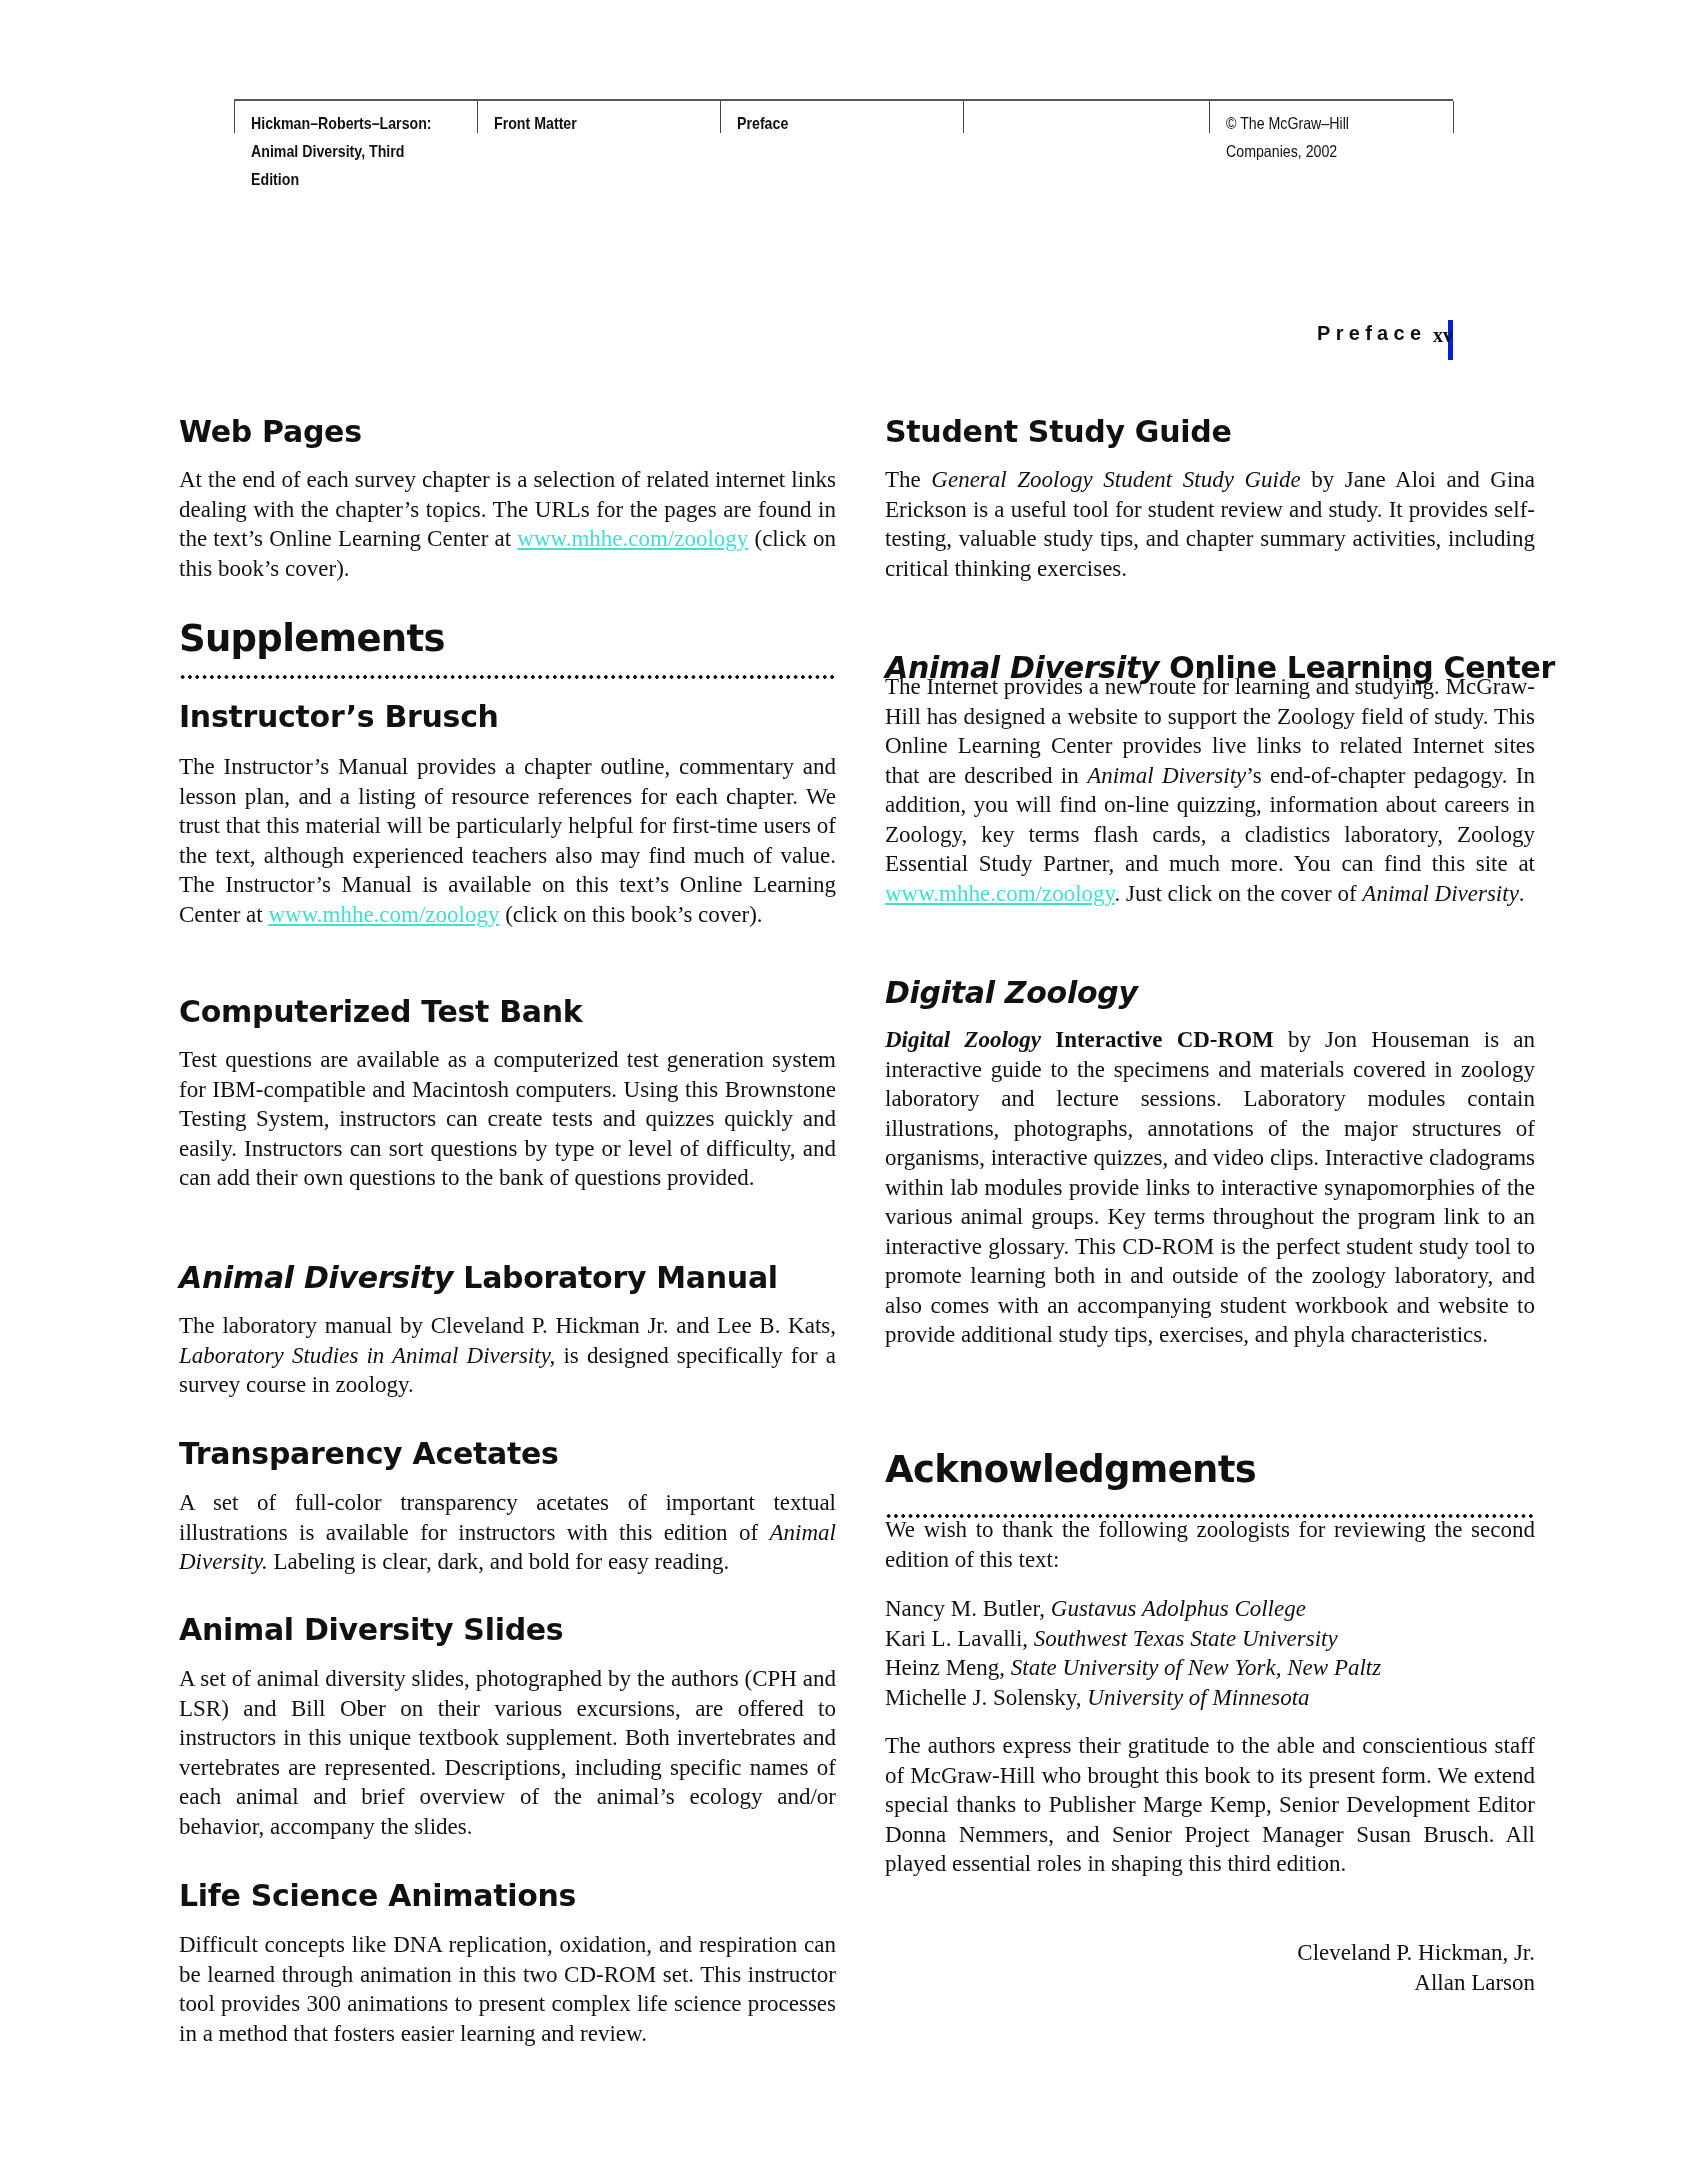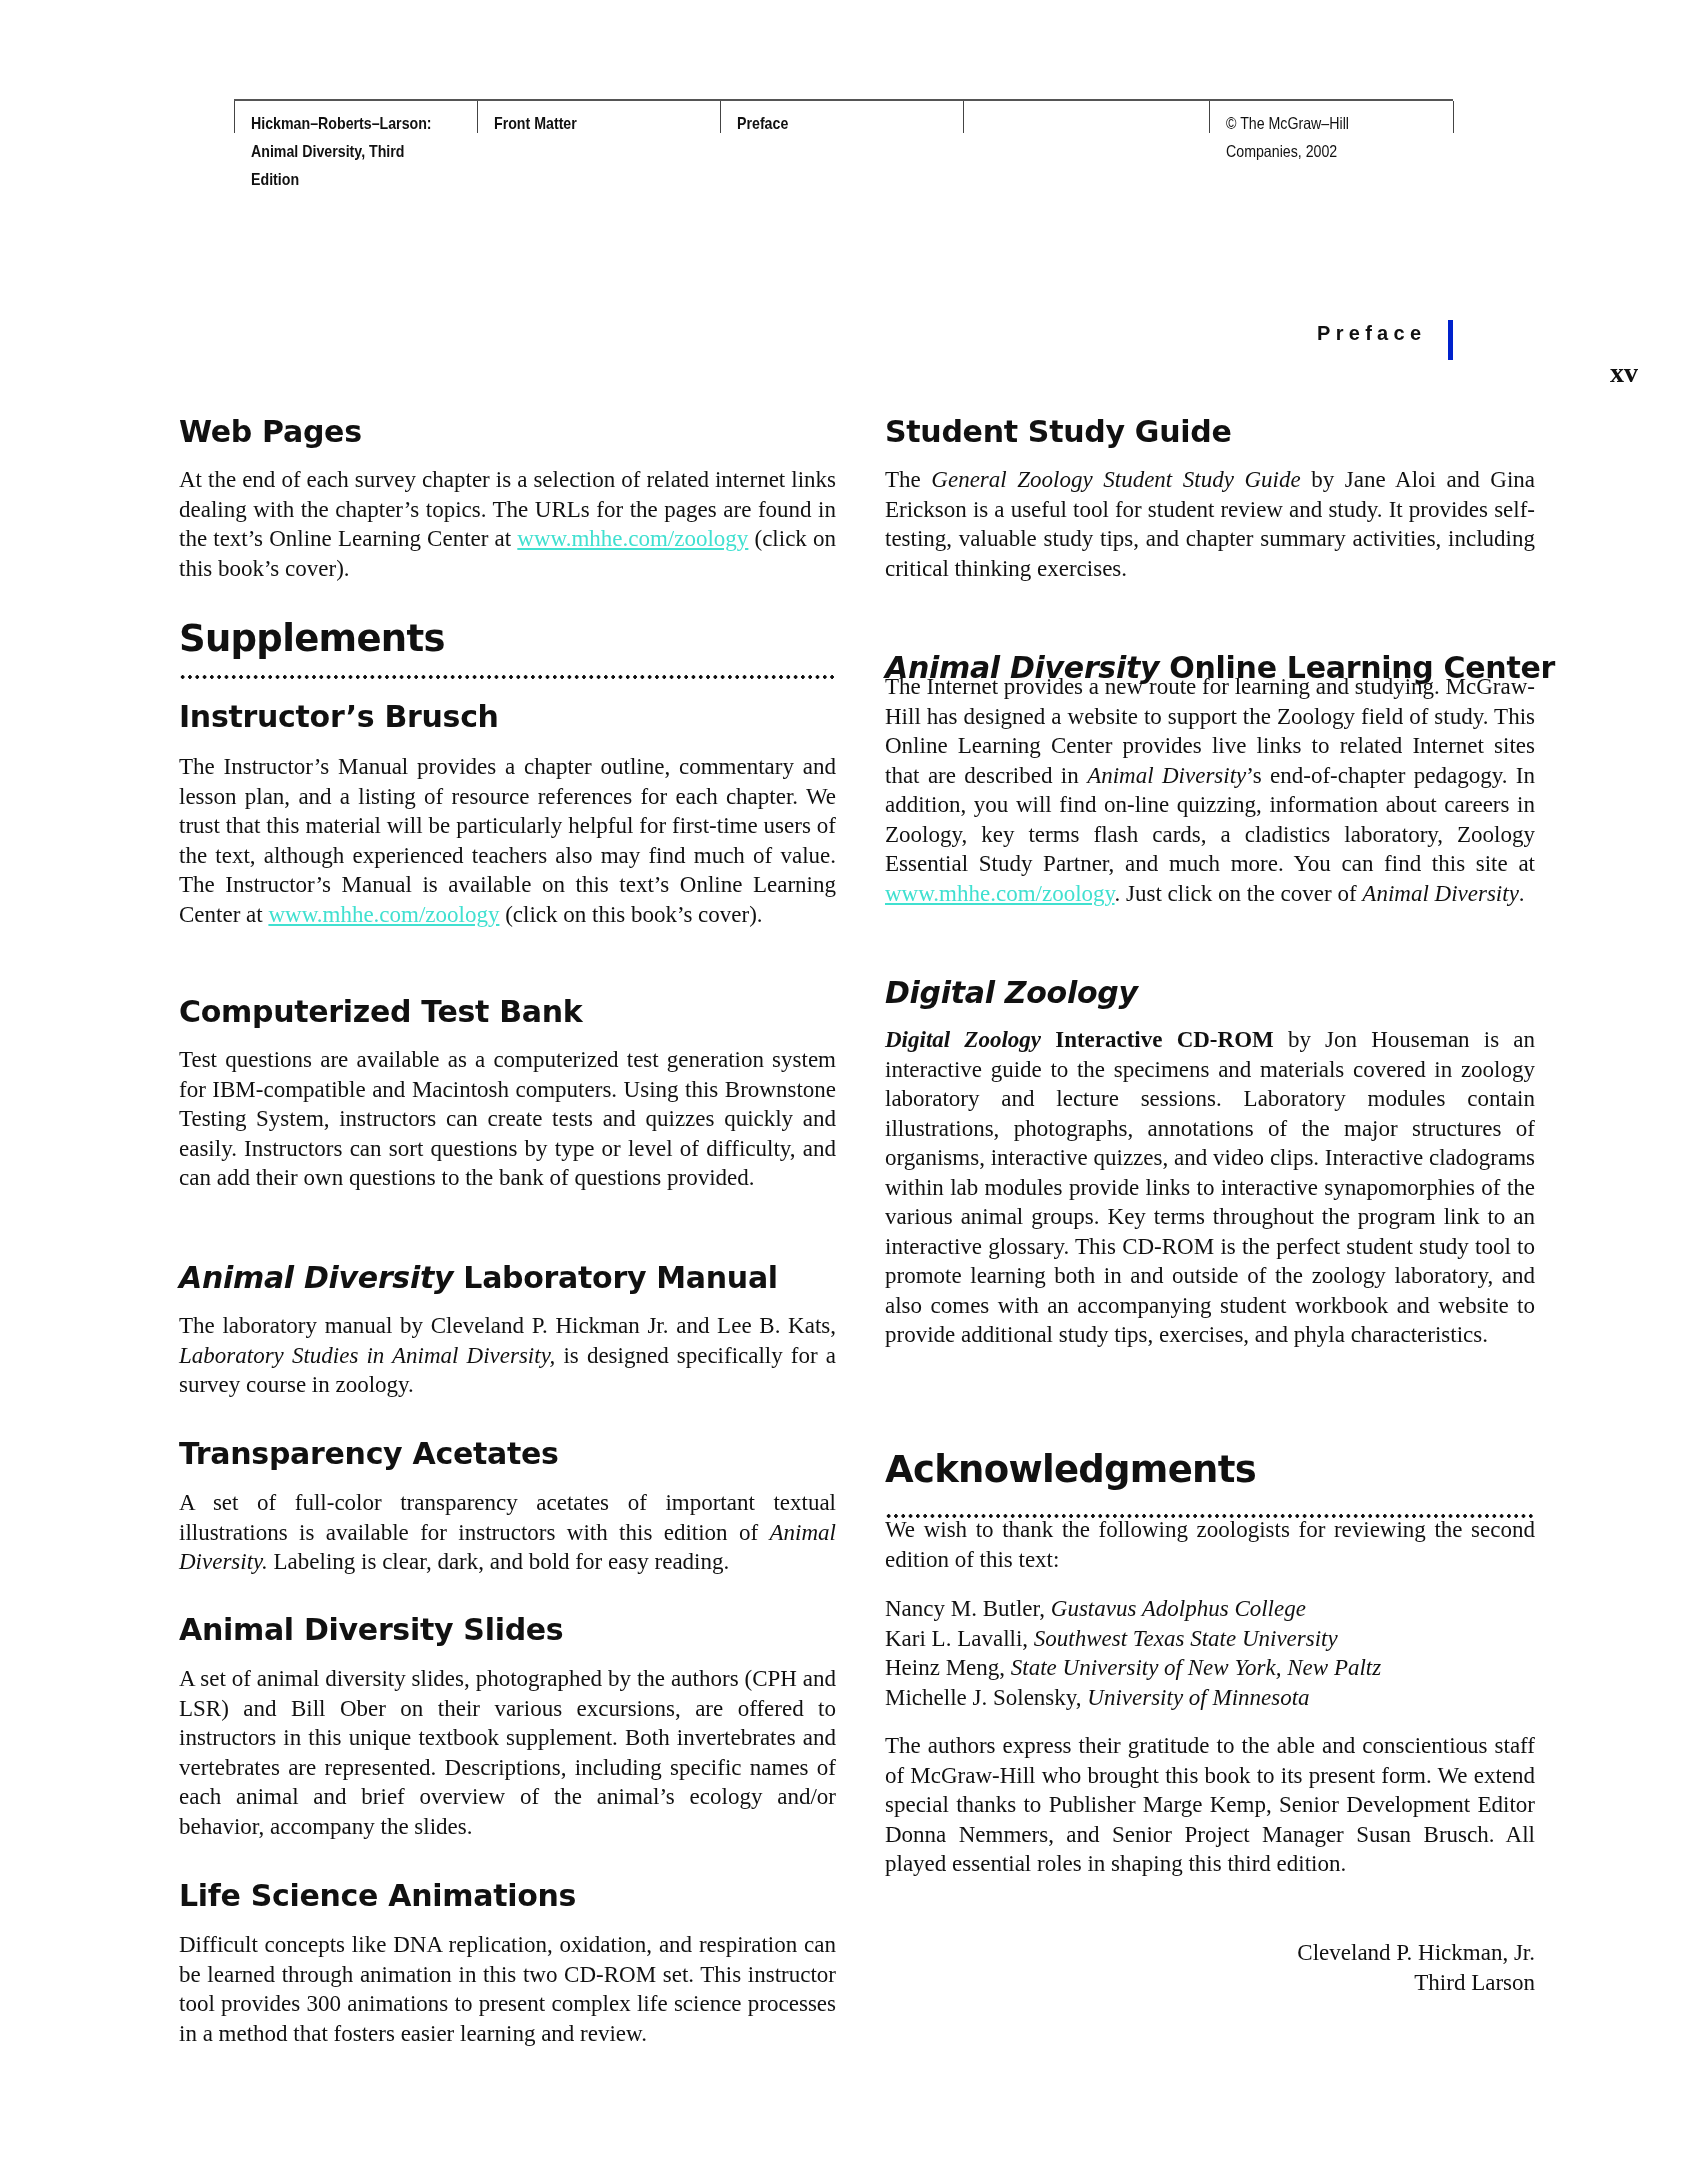--- a/index.html
+++ b/index.html
@@ -4,21 +4,21 @@
 <style>
   html, body { margin: 0; padding: 0; background: #ffffff; }
   body { width: 1687px; height: 2183px; position: relative; overflow: hidden; color: #111; }
   .hdr { position: absolute; left: 234px; top: 99px; width: 1219px; height: 32px; border-top: 2px solid #555; }
   .hdr-col { position: absolute; top: 0; height: 32px; border-left: 1.3px solid #444; }
   .hdr-col.last { border-right: 1.3px solid #444; }
   .hdr-text { position: absolute; font-family: "Liberation Sans", sans-serif; font-size: 16.5px; line-height: 28px; color: #111; transform: scaleX(0.86); transform-origin: left top; white-space: nowrap; }
   .hdr-text.bold { font-weight: bold; }
   .running { position: absolute; top: 322px; left: 1317px; font-family: "Liberation Sans", sans-serif; font-weight: bold; font-size: 20px; letter-spacing: 5.3px; color: #111; }
   .running-bar { position: absolute; left: 1448px; top: 320px; width: 5.3px; height: 40px; background: #0022cc; }
-  .page-num { position: absolute; left: 1610px; top: 324px; font-family: "Liberation Serif", serif; font-weight: bold; font-size: 28px; color: #111; margin-top: 33px; }
+  .page-num { position: absolute; left: 1433px; top: 324px; font-family: "Liberation Serif", serif; font-weight: bold; font-size: 20px; color: #111; }
   .col { position: absolute; }
   .left { left: 179px; width: 657px; }
   .right { left: 885px; width: 650px; }
   .h1 { position: absolute; font-family: "DejaVu Sans", sans-serif; font-weight: bold; font-size: 37px; letter-spacing: -0.7px; white-space: nowrap; color: #111; }
   .h2 { position: absolute; font-family: "DejaVu Sans", sans-serif; font-weight: bold; font-size: 30px; letter-spacing: -0.3px; white-space: nowrap; color: #111; }
   .h2 i, .h1 i { font-style: italic; }
   .body { position: absolute; font-family: "Liberation Serif", serif; font-size: 23px; line-height: 29.5px; text-align: justify; color: #111; }
   .body i { }
   .link { color: #40e0d0; text-decoration: underline; text-decoration-color: #40e0d0; }
   .rule { position: absolute; height: 4px; background-image: radial-gradient(circle, #111 1.6px, transparent 1.9px); background-size: 7.3px 4px; background-repeat: repeat-x; }
@@ -108,15 +108,15 @@
   <span class="line"><span>Nancy M. Butler, </span><i>Gustavus Adolphus College</i></span>
   <span class="line"><span>Kari L. Lavalli, </span><i>Southwest Texas State University</i></span>
   <span class="line"><span>Heinz Meng, </span><i>State University of New York, New Paltz</i></span>
   <span class="line"><span>Michelle J. Solensky, </span><i>University of Minnesota</i></span>
 </div>
 
 <div class="body right" style="top:1731px;">The authors express their gratitude to the able and conscientious staff of McGraw-Hill who brought this book to its present form. We extend special thanks to Publisher Marge Kemp, Senior Development Editor Donna Nemmers, and Senior Project Manager Susan Brusch. All played essential roles in shaping this third edition.</div>
 
 <div class="body right right-align" style="top:1938px;">
   <span class="line">Cleveland P. Hickman, Jr.</span>
-  <span class="line">Third Larson</span>
+  <span class="line">Allan Larson</span>
 </div>
 
 
 </body></html>

